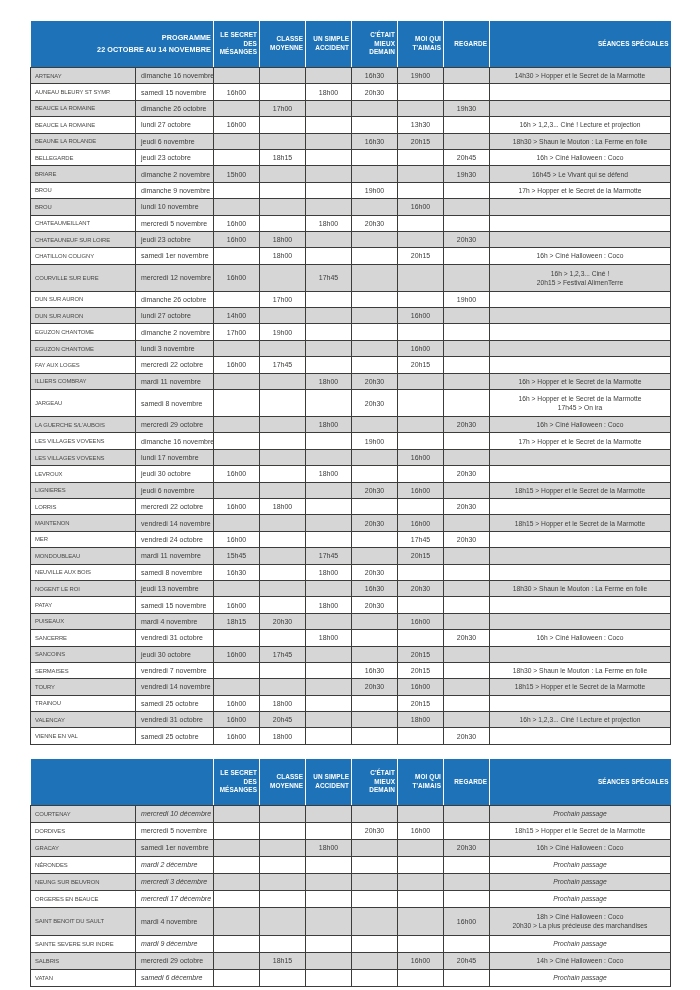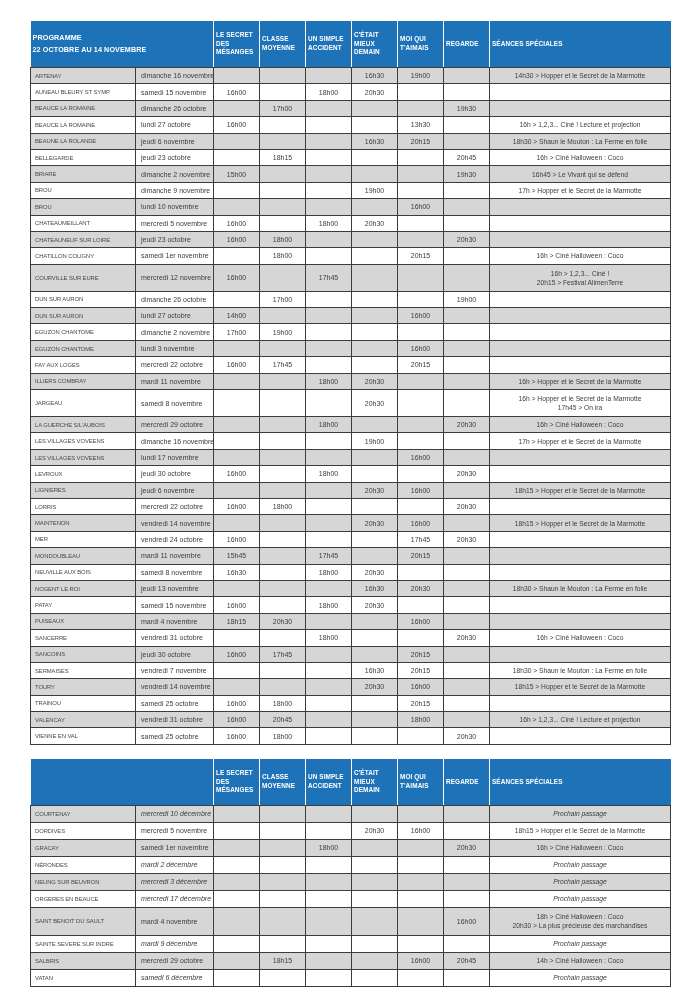--- a/index.html
+++ b/index.html
@@ -5,21 +5,21 @@
   html,body{margin:0;padding:0;background:#ffffff;}
   body{width:700px;height:990px;font-family:"Liberation Sans",sans-serif;color:#3c3c3b;}
   .page{padding:21px 30px 0 30px;}
   table{border-collapse:collapse;table-layout:fixed;width:640px;}
   col.c-place{width:105px;}
   col.c-date{width:78px;}
   col.c-time{width:46px;}
   col.c-seance{width:181px;}
   thead th{
     background:#1e73b8;color:#ffffff;font-weight:bold;font-size:6.4px;line-height:1.35;
-    text-align:left;vertical-align:middle;height:44px;
+    text-align:right;vertical-align:middle;height:44px;
     border:1.5px solid #ffffff;border-top:none;border-bottom:1px solid #3c3c3b;
     padding:1px 2px;letter-spacing:0.1px;
   }
   thead th:first-child{border-left:none;}
   thead th:last-child{border-right:none;}
   thead .title-l1{font-size:7.2px;margin-bottom:2px;}
   thead .title-l2{font-size:7.2px;}
   tbody td{border:1px solid #3c3c3b;padding:0 2px;vertical-align:middle;overflow:hidden;}
   tbody tr{height:16.4px;background:#ffffff;}
   tbody tr:nth-child(odd){background:#d6d6d6;}

